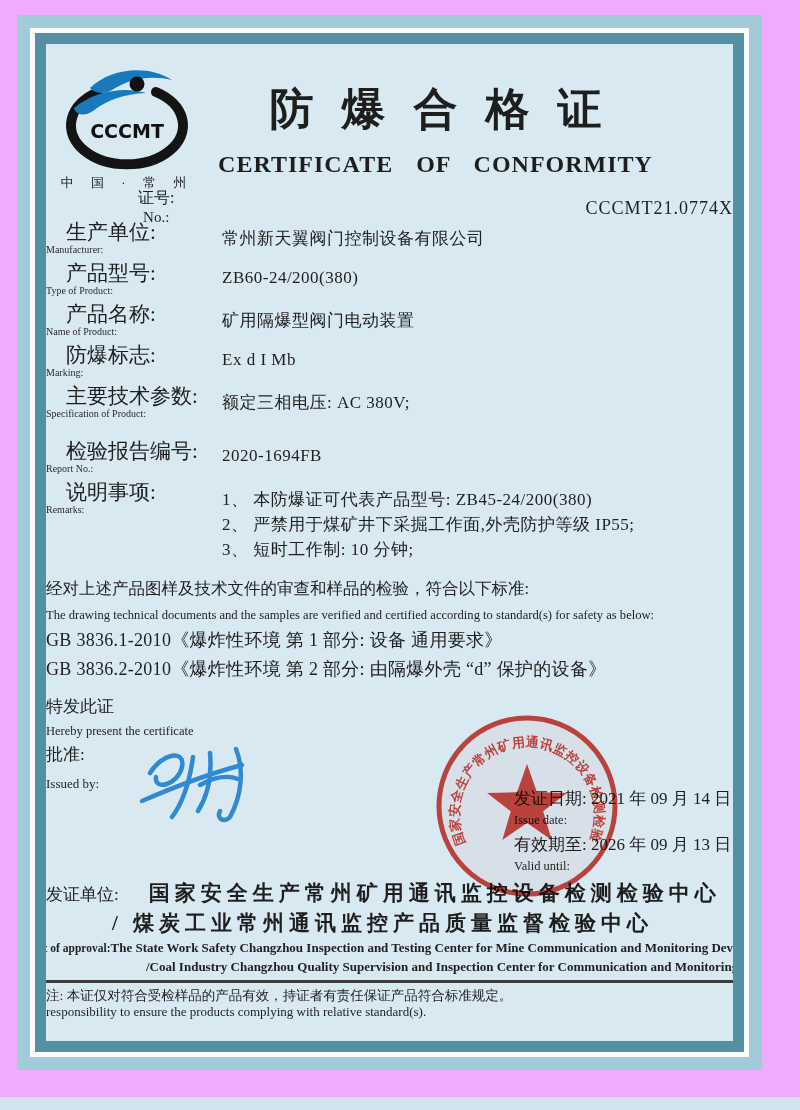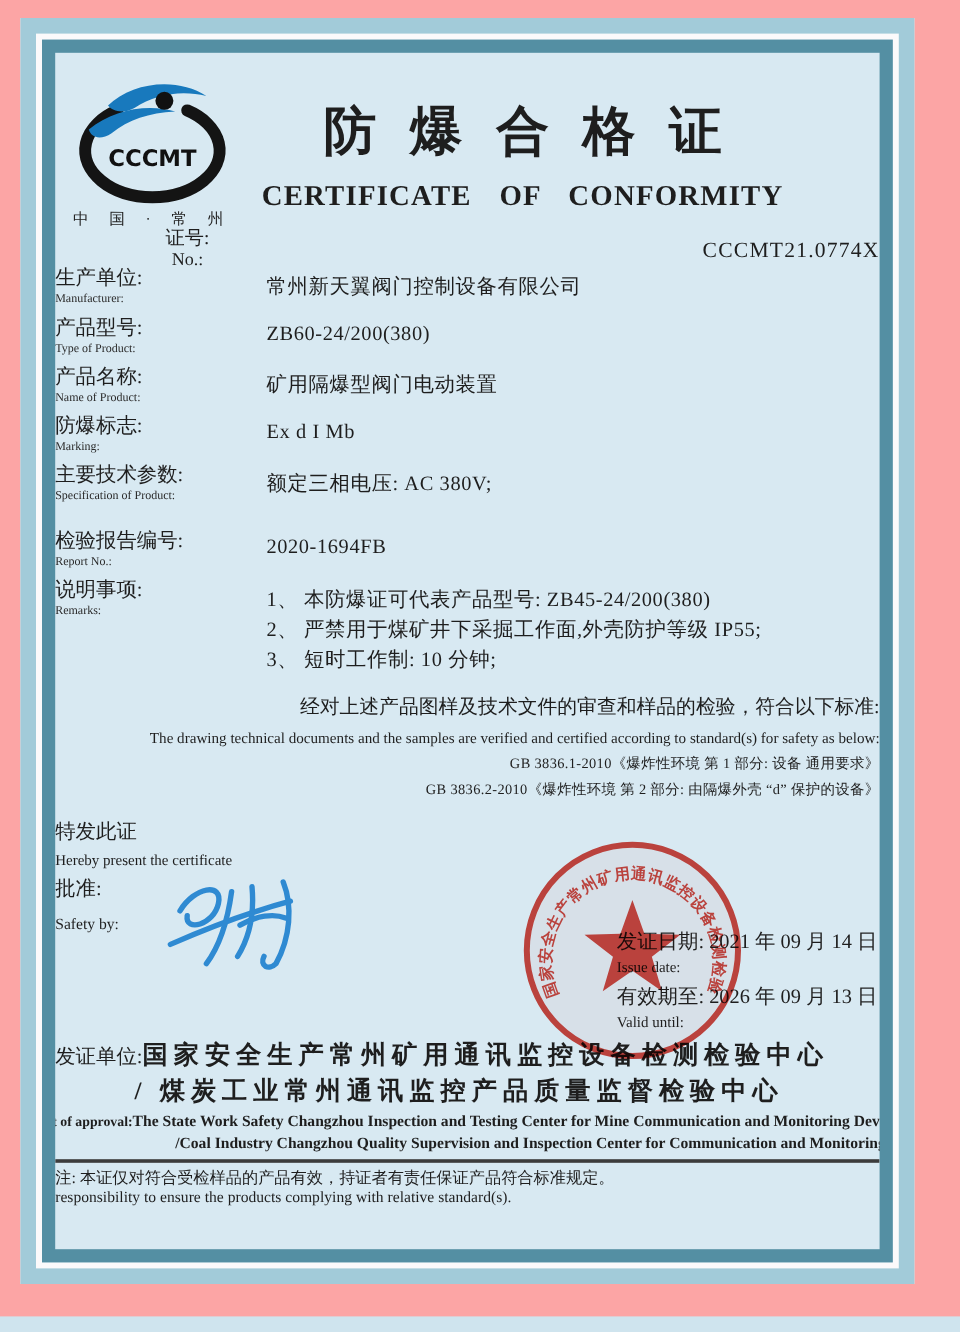--- a/index.html
+++ b/index.html
@@ -1,17 +1,17 @@
 <!DOCTYPE html>
 <html><head>
 <meta charset="utf-8">
 <style>
   * { margin:0; padding:0; box-sizing:border-box; }
   body { width:800px; height:1110px; background:#f9f7f9; font-family:"Liberation Serif", serif; color:#1e1e1e; position:relative; overflow:hidden; }
-  .page { position:absolute; inset:0; background:#fca5a5; }
+  .page { position:absolute; inset:0; background:#f0abfc; }
   .bottom-strip { position:absolute; left:0; right:0; bottom:0; height:13px; background:#cfe4ee; }
   .frame-outer { position:absolute; left:17px; top:15px; right:38px; bottom:40px; border:13px solid #a2cbd9; background:#fbfafb; }
   .frame-inner { position:absolute; inset:5px; border:11px solid #548fa3; background:#d8e9f2; }
   .content { position:absolute; left:46px; top:44px; width:687px; height:999px; overflow:hidden; }
 
   
   .header { position:relative; height:172px; }
   .logo { position:absolute; left:6px; top:18px; width:150px; height:150px; }
   .logo-sub { position:absolute; left:0; top:112px; width:150px; text-align:center; font-size:13px; letter-spacing:7px; color:#222; }
   .titles { padding-left:92px; text-align:center; }
@@ -20,47 +20,47 @@
   .certno { margin-top:10px; display:flex; justify-content:space-between; align-items:center; gap:10px; }
   .certno-labels { text-align:center; }
   .certno-cn { font-size:16px; }
   .certno-en { font-size:15px; }
   .certno-value { font-size:18px; letter-spacing:1px; padding-top:2px; }
 
   
   .fields { margin-top:6px; }
   .frow { display:flex; min-height:41px; }
   .flabel { width:176px; flex:0 0 176px; }
-  .flabel .cn { font-size:17px; line-height:20px; }
+  .flabel .cn { font-size:21px; line-height:20px;margin-left:20px; }
   .flabel .en { font-size:10px; line-height:15px; color:#2a2a2a; }
   .fvalue { font-size:17px; padding-top:5px; letter-spacing:0.5px; }
   .spacer14 { height:14px; }
   .remark-line { line-height:25px; }
 
   
-  .standards { margin-top:16px;text-align:right; }
+  .standards { margin-top:16px; }
   .std-intro-cn { font-size:16.5px; }
   .std-intro-en { margin-top:8px; font-size:12.6px; }
-  .std-item { margin-top:5px; font-size:12px; letter-spacing:0.3px; }
+  .std-item { margin-top:5px; font-size:18px; letter-spacing:0.3px; }
 
   
   .issue { position:relative; margin-top:14px; height:182px; }
   .present-cn { font-size:17px; }
   .present-en { margin-top:6px; font-size:12.5px; }
   .approve-cn { margin-top:4px; font-size:17px; }
   .approve-en { margin-top:10px; font-size:13px; }
   .signature { position:absolute; left:92px; top:48px; width:135px; height:82px; }
   .dates { position:absolute; left:468px; top:92px; width:260px; }
   .date-cn { font-size:17px; white-space:nowrap; }
   .date-en { font-size:12.5px; margin:3px 0 5px 0; }
   .stamp { position:absolute; left:386px; top:16px; width:190px; height:190px; mix-blend-mode:multiply; opacity:0.92; }
 
   
   .approval { margin-top:2px; }
-  .appr-line1 { display:flex; align-items:baseline; }
+  .appr-line1 { display:flex; align-items:baseline;gap:30px; }
   .appr-label { font-size:17px; flex:0 0 auto; }
   .appr-big { font-size:21px; font-weight:700; letter-spacing:5px; white-space:nowrap; }
   .appr-line2 { margin-left:66px; font-size:21px; font-weight:700; letter-spacing:5px; margin-top:2px; white-space:nowrap; }
   .appr-en1 { display:flex; align-items:baseline; margin-top:3px;justify-content:center; }
   .appr-en-label { font-size:11.5px; font-weight:700; flex:0 0 auto; }
   .appr-en-big { font-size:13px; font-weight:700; white-space:nowrap; }
   .appr-en2 { margin-left:100px; font-size:13px; font-weight:700; margin-top:3px; white-space:nowrap; }
 
   .divider { margin-top:5px; border-top:3px solid #3c3c3c; }
 
@@ -166,21 +166,21 @@
       <div class="std-intro-cn">经对上述产品图样及技术文件的审查和样品的检验，符合以下标准:</div>
       <div class="std-intro-en">The drawing technical documents and the samples are verified and certified according to standard(s) for safety as below:</div>
       <div class="std-item">GB 3836.1-2010《爆炸性环境 第 1 部分: 设备 通用要求》</div>
       <div class="std-item">GB 3836.2-2010《爆炸性环境 第 2 部分: 由隔爆外壳 “d” 保护的设备》</div>
     </div>
 
     <div class="issue">
       <div class="present-cn">特发此证</div>
       <div class="present-en">Hereby present the certificate</div>
       <div class="approve-cn">批准:</div>
-      <div class="approve-en">Safety by:</div>
+      <div class="approve-en">Issued by:</div>
 
       <svg class="signature" viewBox="0 0 135 82">
         <g fill="none" stroke="#2f8ad2" stroke-width="4.5" stroke-linecap="round" stroke-linejoin="round">
           <path d="M12,30 C24,10 48,6 44,24 C40,42 16,48 18,34"></path>
           <path d="M4,58 C36,44 74,30 104,22"></path>
           <path d="M55,14 C52,36 46,58 34,74"></path>
           <path d="M72,10 C74,32 70,52 60,68"></path>
           <path d="M62,42 C76,34 90,32 100,36"></path>
           <path d="M98,6 C106,26 104,52 92,74 C86,80 78,76 82,68"></path>
         </g>

